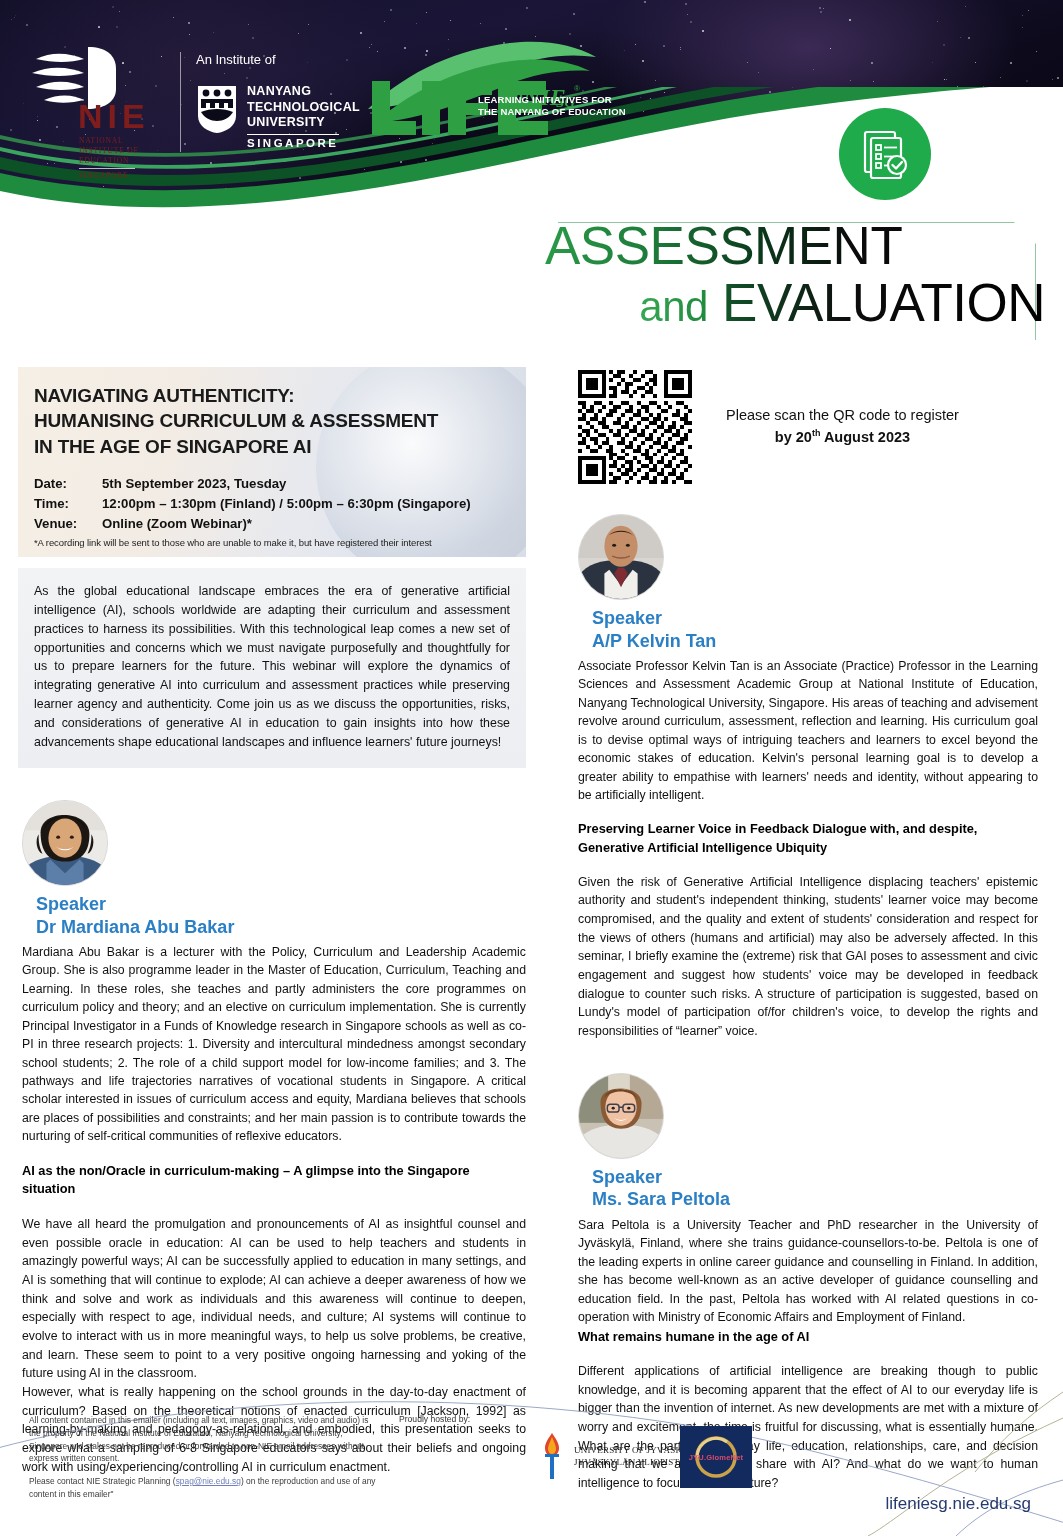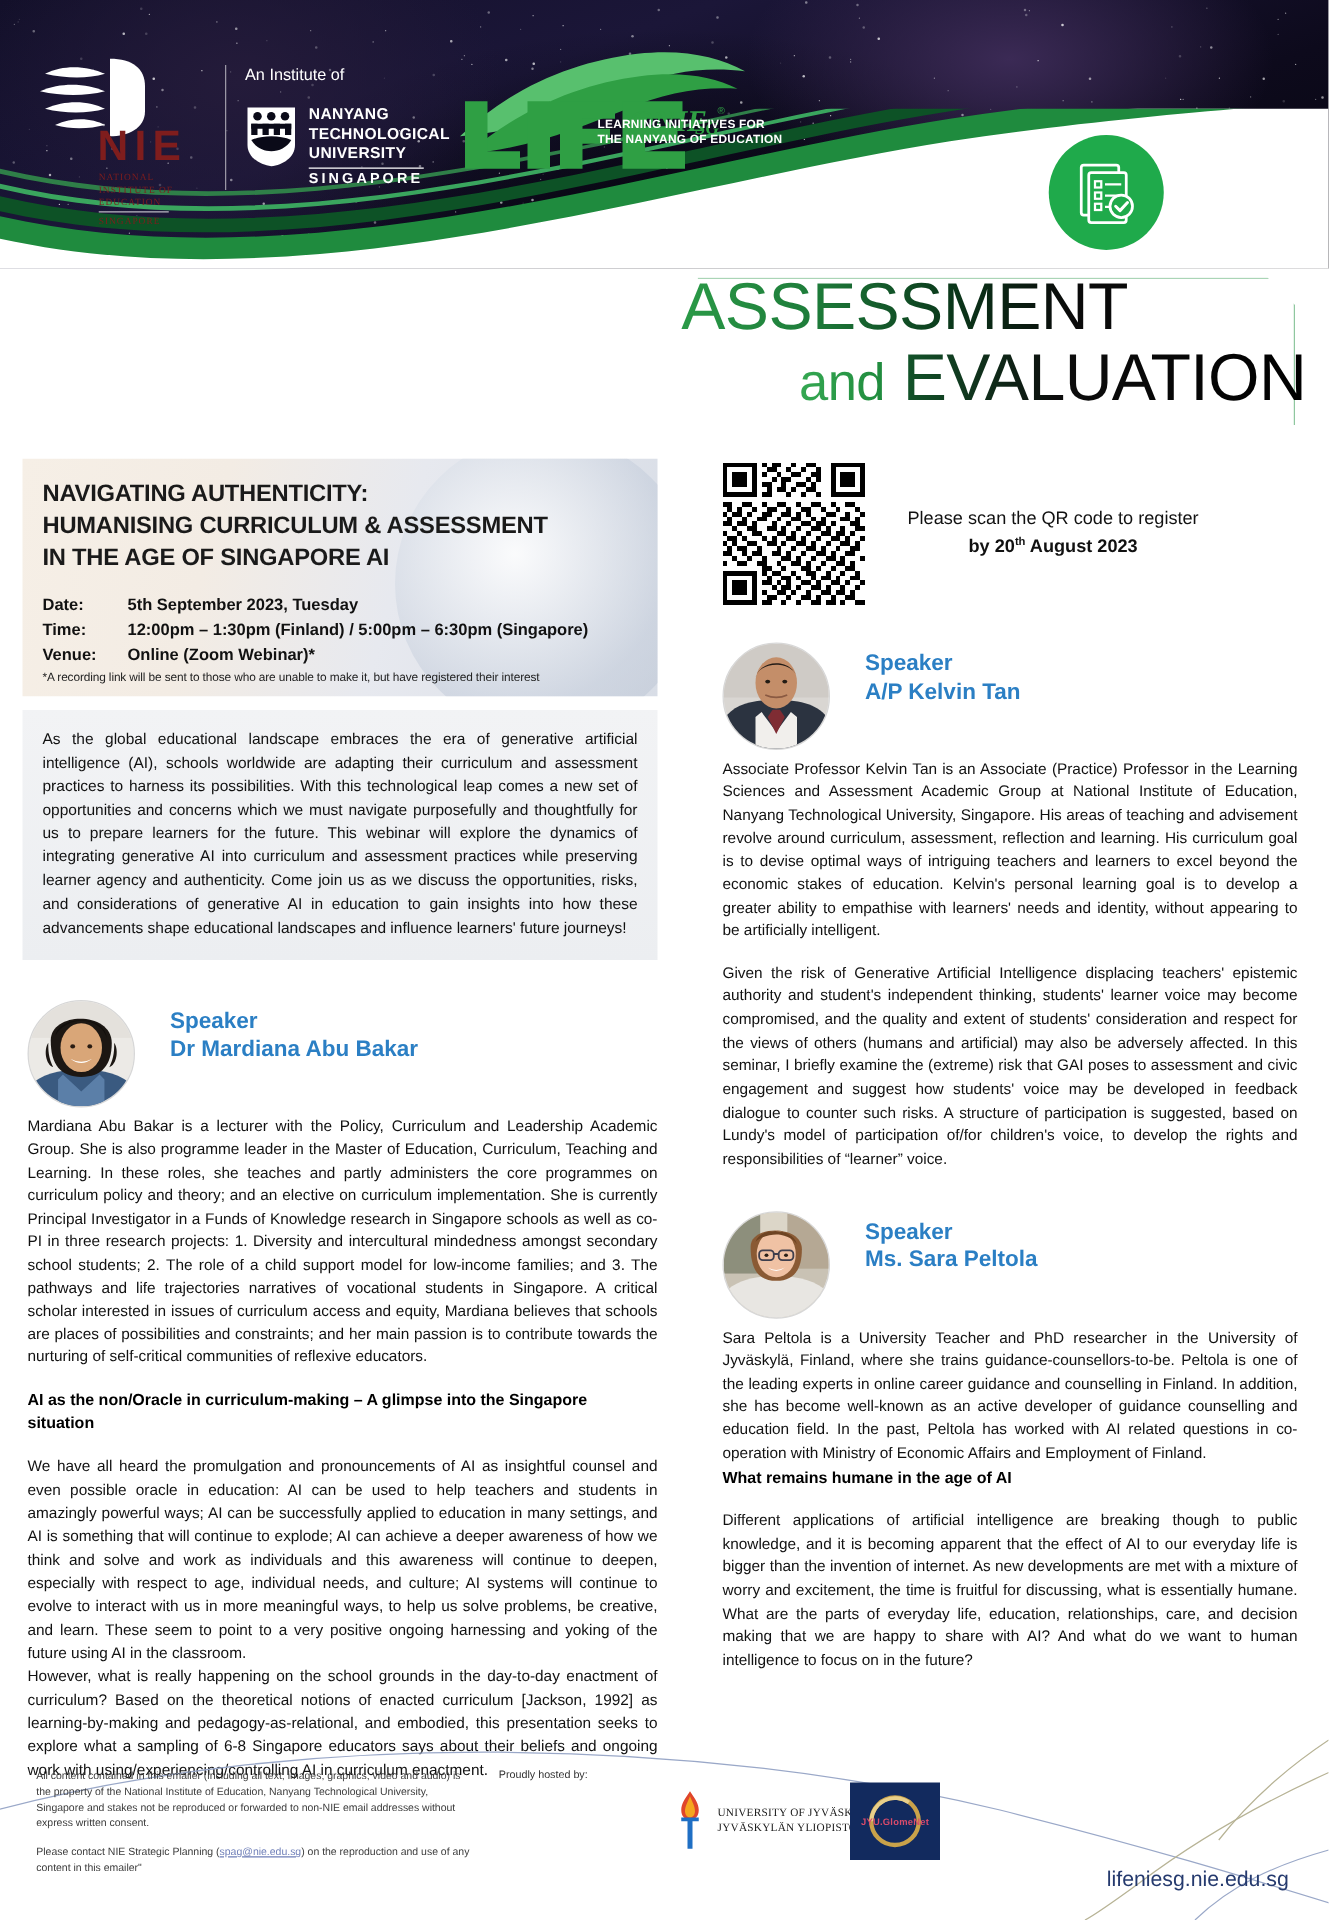--- a/index.html
+++ b/index.html
@@ -110,21 +110,21 @@
 
   
   .abstract {
     position: absolute; left: 18px; top: 568px; width: 508px;
     background: linear-gradient(180deg, #f2f3f5 0%, #eceef1 100%);
     padding: 14px 16px 16px 16px;
     font-size: 12.4px; line-height: 1.52; color: #111; text-align: justify;
   }
 
   
-  .speaker-head { display: flex; gap: 0; }
+  .speaker-head { display: flex; gap: 0; flex-direction: column; }
   .avatar {
     width: 86px; height: 86px; flex: 0 0 86px; border-radius: 50%;
     overflow: hidden; border: 1px solid #d7d7d7; background: #e8e8e8;
     position: relative;
   }
   .avatar svg { display: block; width: 100%; height: 100%; }
   .sp-title { padding-left: 14px; padding-top: 6px; }
   .sp-role { font-size: 18px; font-weight: bold; color: #2b7fc4; line-height: 1.2; }
   .sp-name { font-size: 18px; font-weight: bold; color: #2b7fc4; line-height: 1.3; }
   .sp-bio { font-size: 12.3px; line-height: 1.5; color: #111; text-align: justify; }
@@ -798,20 +798,21 @@
             <path d="M34 42 Q43 46 52 42" stroke="#8a5a42" stroke-width="1.4" fill="none"></path>
           </svg>
         </div>
         <div class="sp-title">
           <div class="sp-role">Speaker</div>
           <div class="sp-name">A/P Kelvin Tan</div>
         </div>
       </div>
       <div class="sp-bio wrap">Associate Professor Kelvin Tan is an Associate (Practice) Professor in the Learning Sciences and Assessment Academic Group at National Institute of Education, Nanyang Technological University, Singapore. His areas of teaching and advisement revolve around curriculum, assessment, reflection and learning. His curriculum goal is to devise optimal ways of intriguing teachers and learners to excel beyond the economic stakes of education. Kelvin's personal learning goal is to develop a greater ability to empathise with learners' needs and identity, without appearing to be artificially intelligent.</div>
       <div style="clear:both;"></div>
+      <div class="sp-heading" style="margin-top:16px;">Preserving Learner Voice in Feedback Dialogue with, and despite, Generative Artificial Intelligence Ubiquity</div>
       <div class="sp-para" style="margin-top:15px;">Given the risk of Generative Artificial Intelligence displacing teachers' epistemic authority and student's independent thinking, students' learner voice may become compromised, and the quality and extent of students' consideration and respect for the views of others (humans and artificial) may also be adversely affected. In this seminar, I briefly examine the (extreme) risk that GAI poses to assessment and civic engagement and suggest how students' voice may be developed in feedback dialogue to counter such risks. A structure of participation is suggested, based on Lundy's model of participation of/for children's voice, to develop the rights and responsibilities of “learner” voice.</div>
     </div>
 
     <div style="margin-top:32px;">
       <div class="speaker-head">
         <div class="avatar float-av">
           <svg viewBox="0 0 86 86">
             <rect width="86" height="86" fill="#c9c2b4"></rect>
             <rect x="0" y="0" width="30" height="50" fill="#8d8f7c"></rect>
             <rect x="52" y="0" width="34" height="46" fill="#b5a894"></rect>

